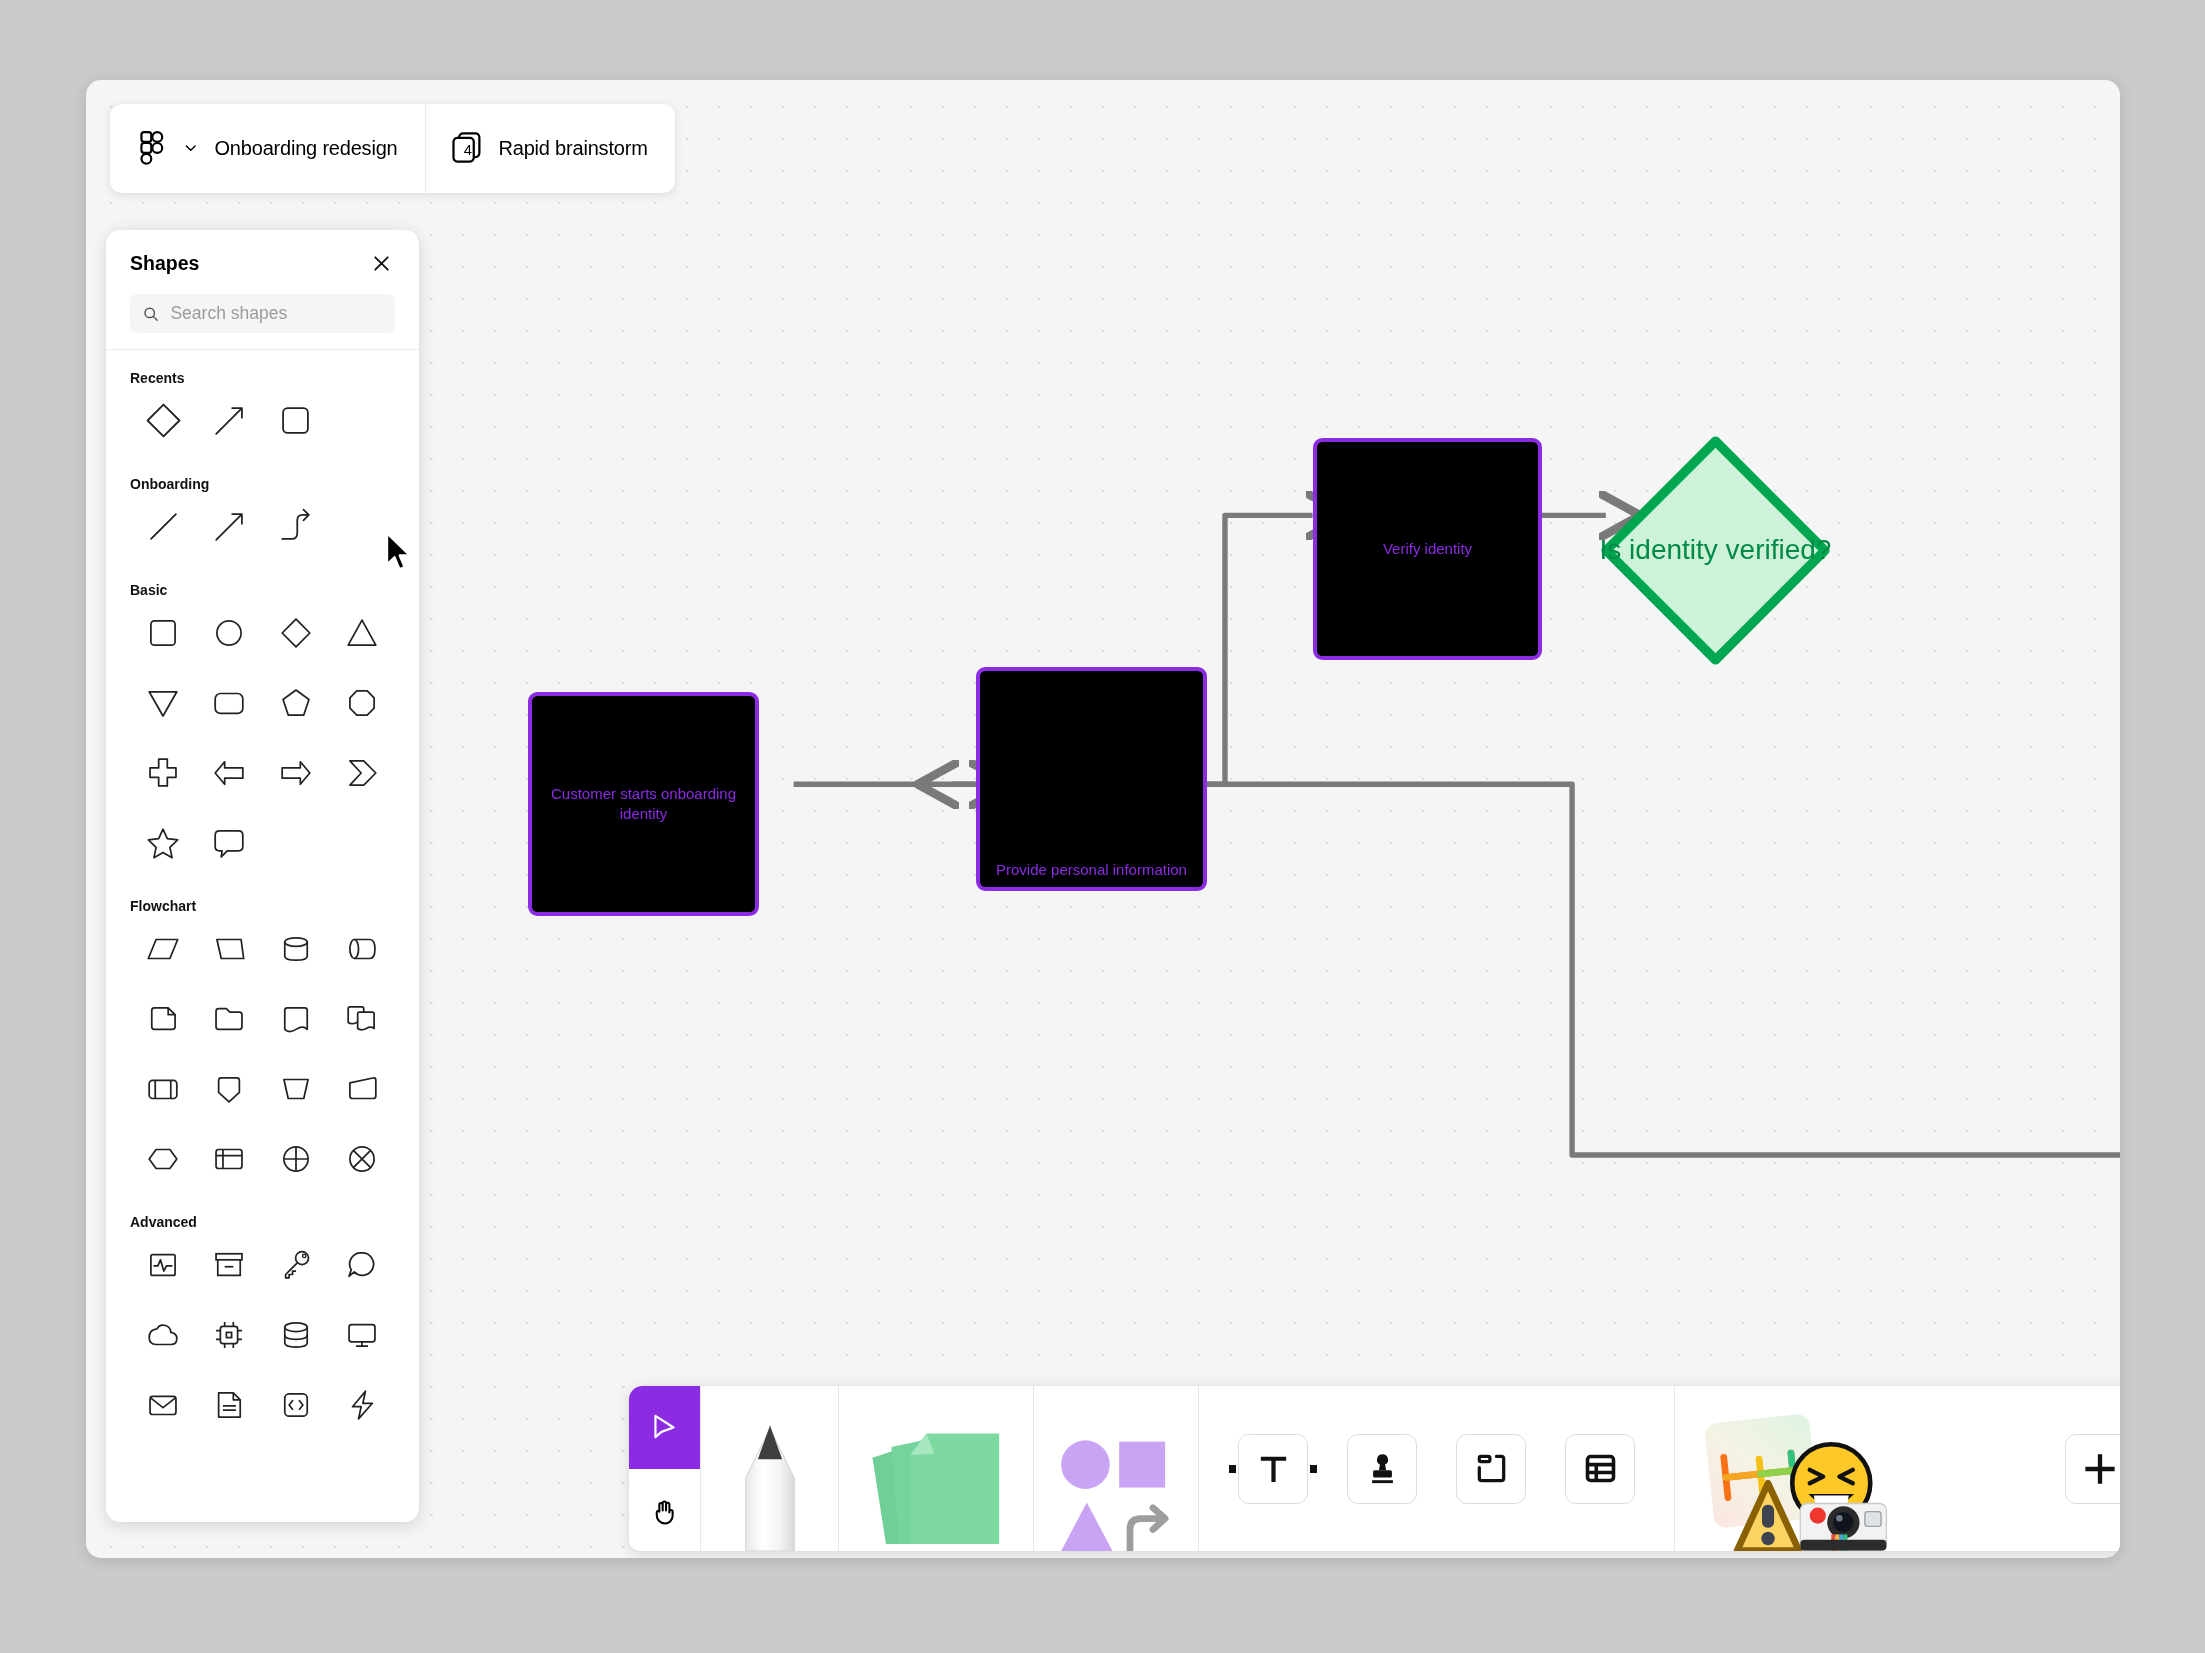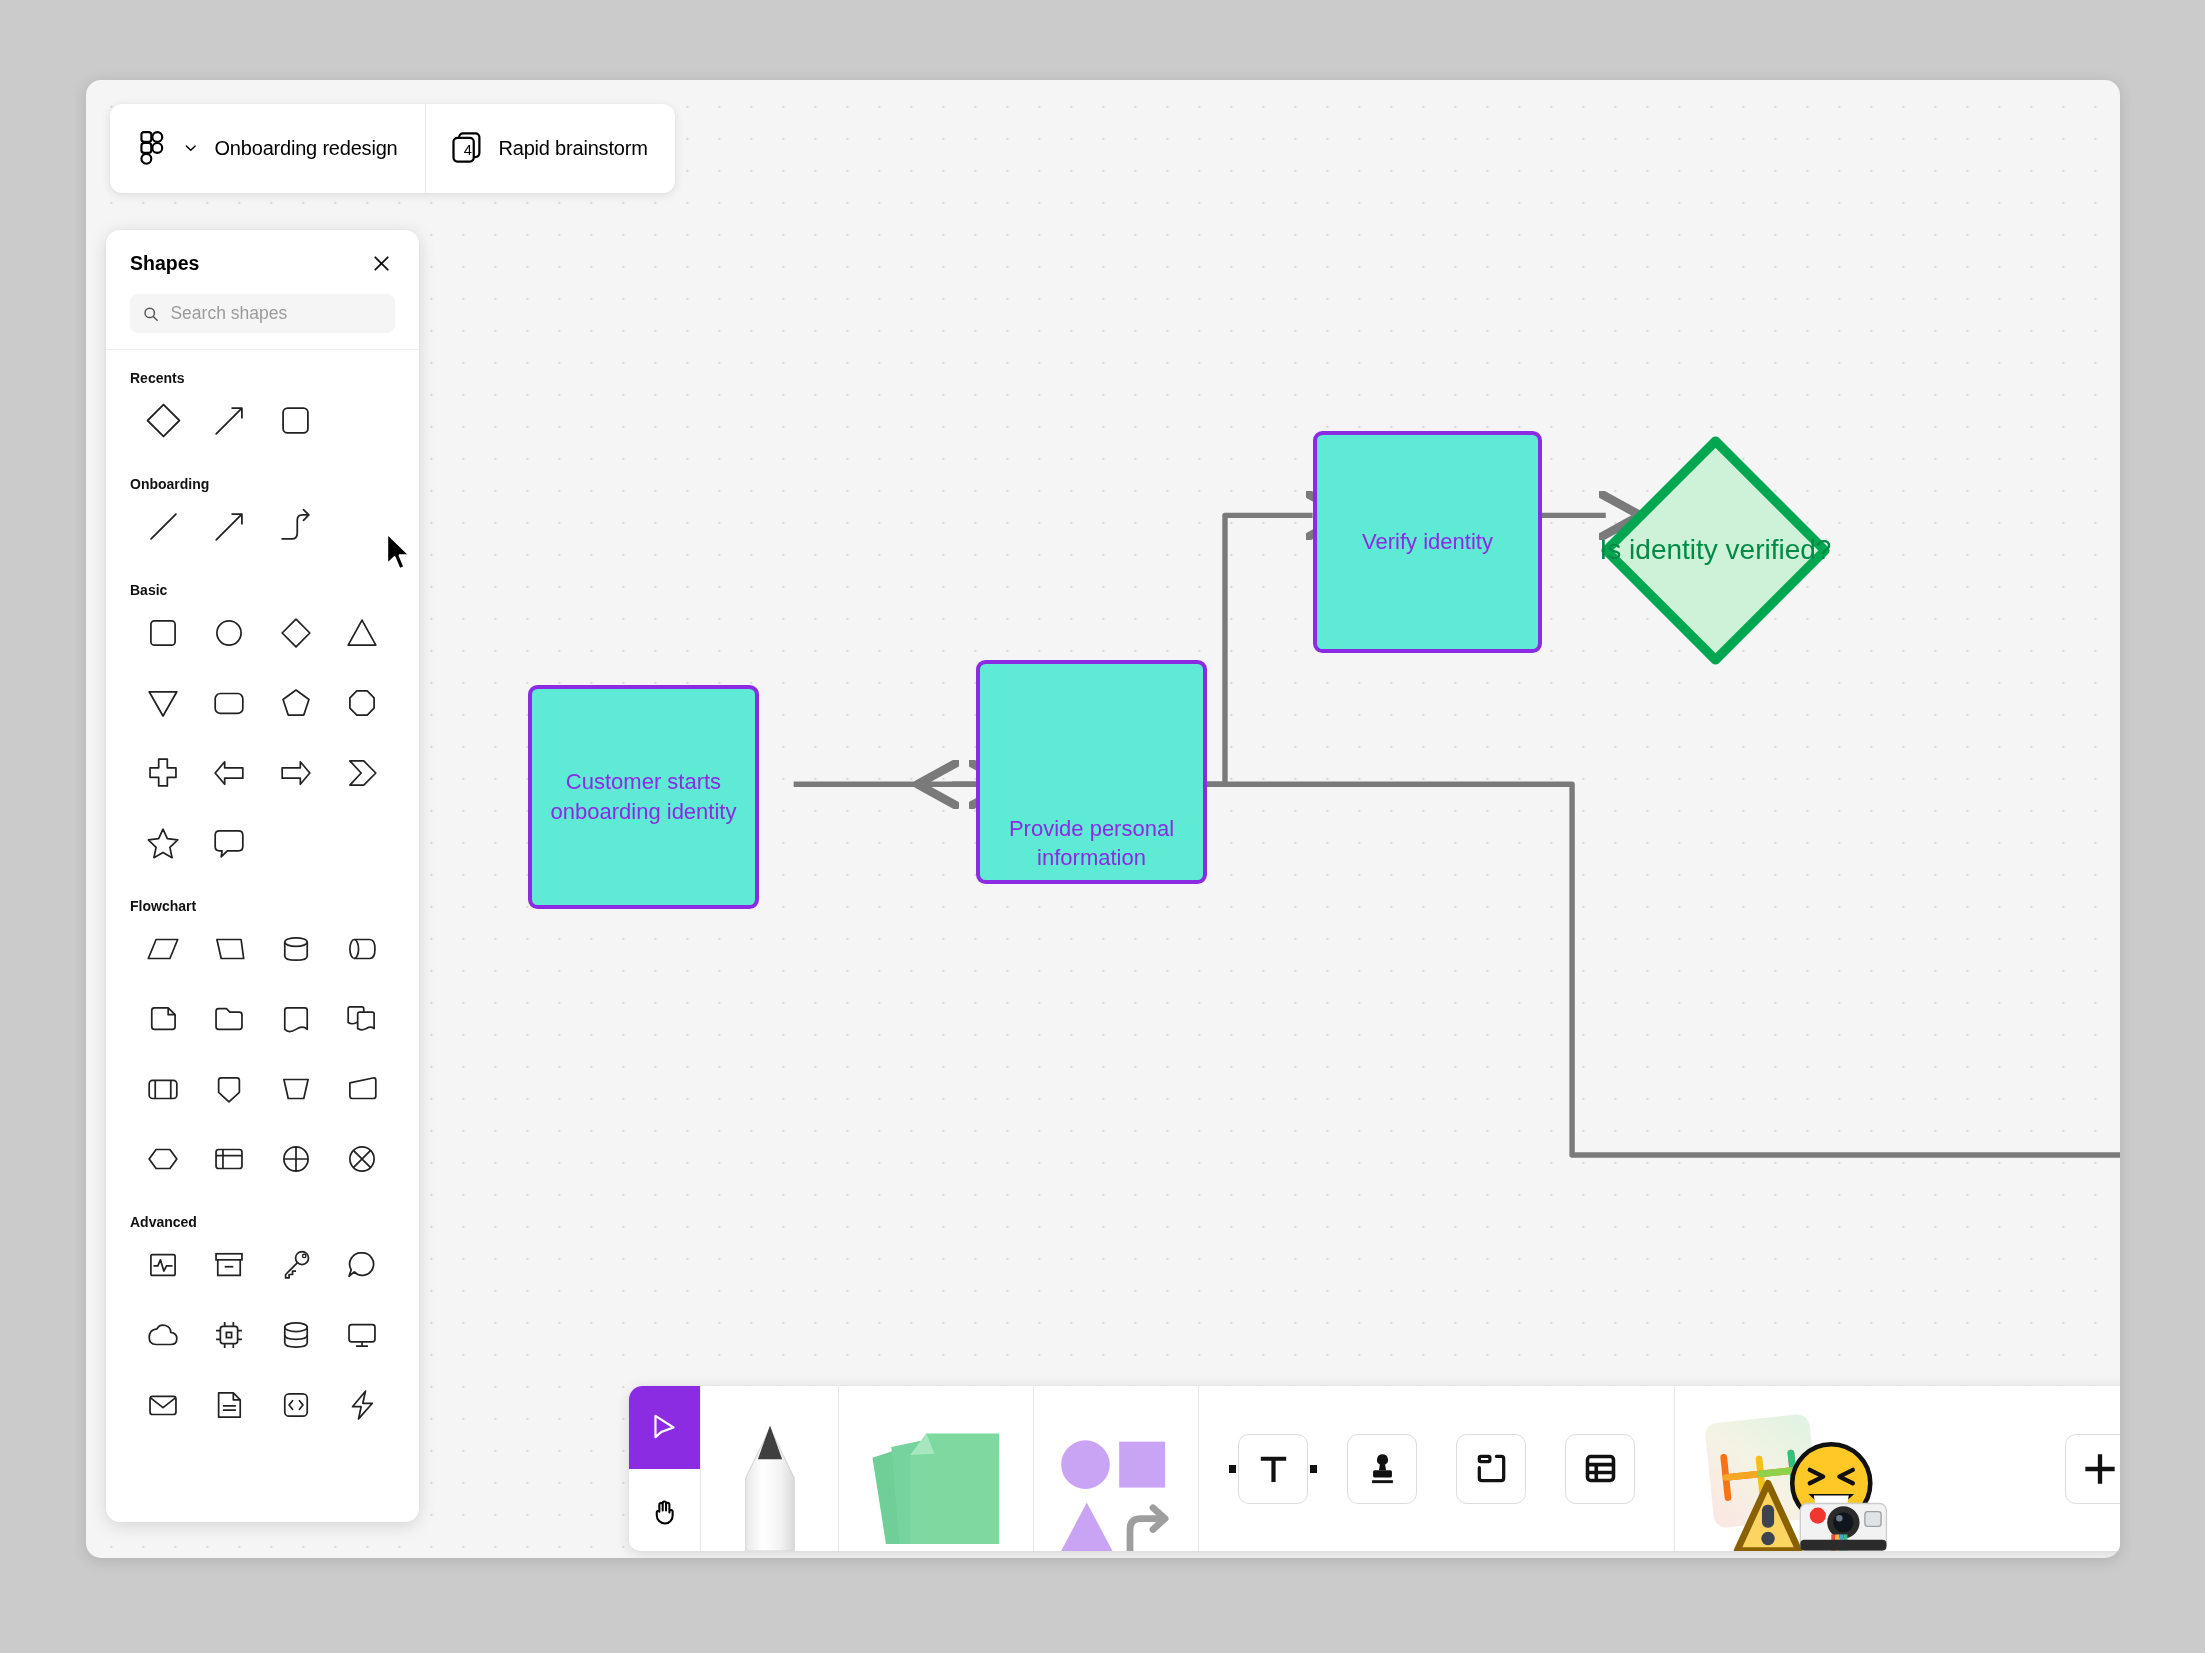--- a/index.html
+++ b/index.html
@@ -84,27 +84,28 @@
   .shape-cell svg { display: block; }
 
   
   .node {
     position: absolute;
     display: flex; align-items: center; justify-content: center;
     text-align: center;
     z-index: 6;
   }
   .node-rect {
-    background: #5eead4;
+    background: #000000;
     border: 4.7px solid #8b2be2;
     border-radius: 9.4px;
     color: #8b2be2;
-    font-size: 22px;
+    font-size: 15px;
     line-height: 1.36;
     padding: 6.7px 12px;
+    margin-top: 7px;
   }
   .node-diamond-wrap { position: absolute; z-index: 6; }
   .node-diamond-shape { position: absolute; inset: 0; }
   .node-diamond-label {
     position: absolute; inset: 0;
     display: flex; align-items: center; justify-content: center;
     text-align: center;
     color: #008a45; font-size: 28px; line-height: 1.36;
   }
 

